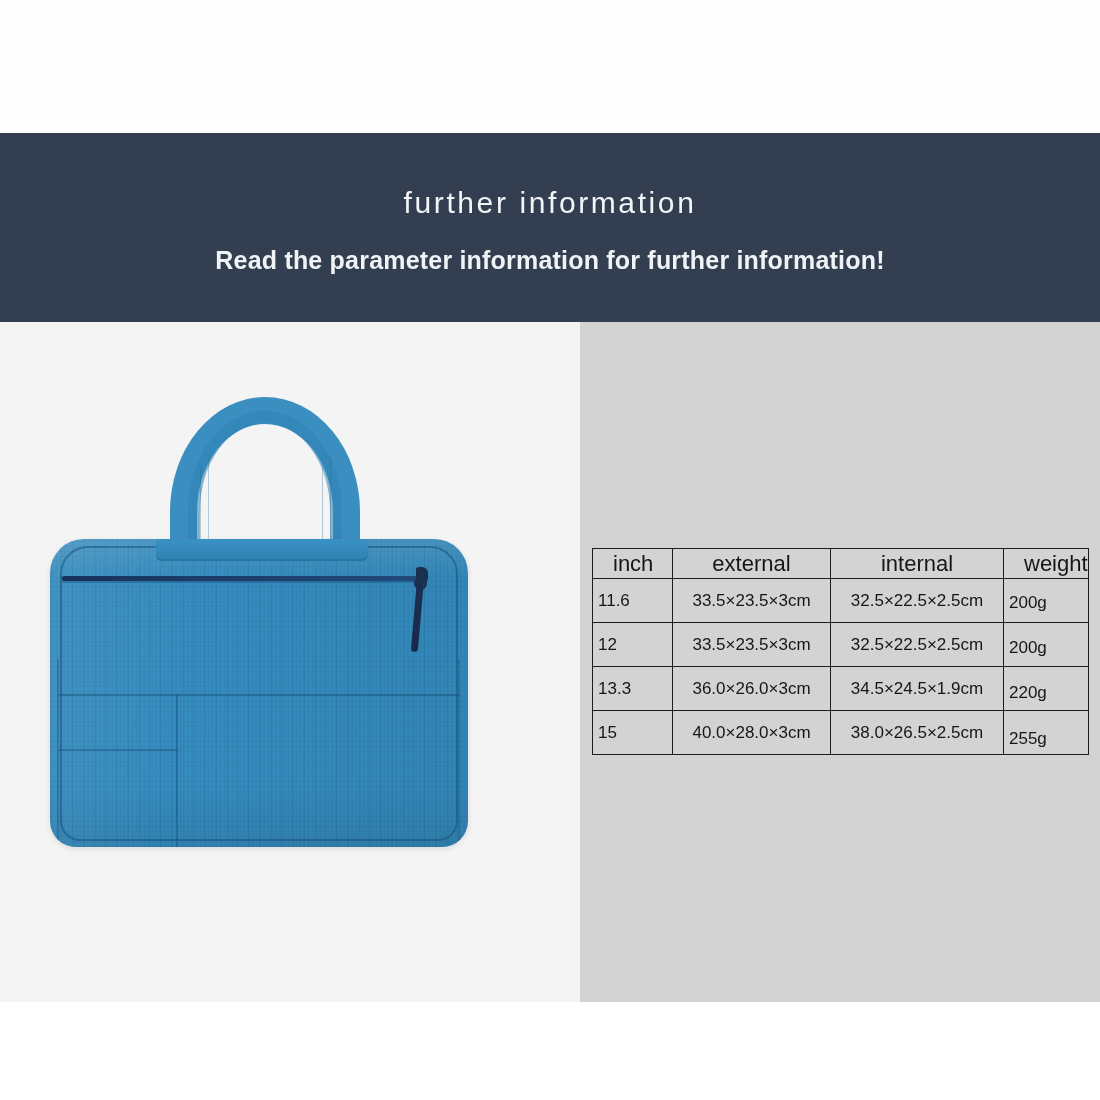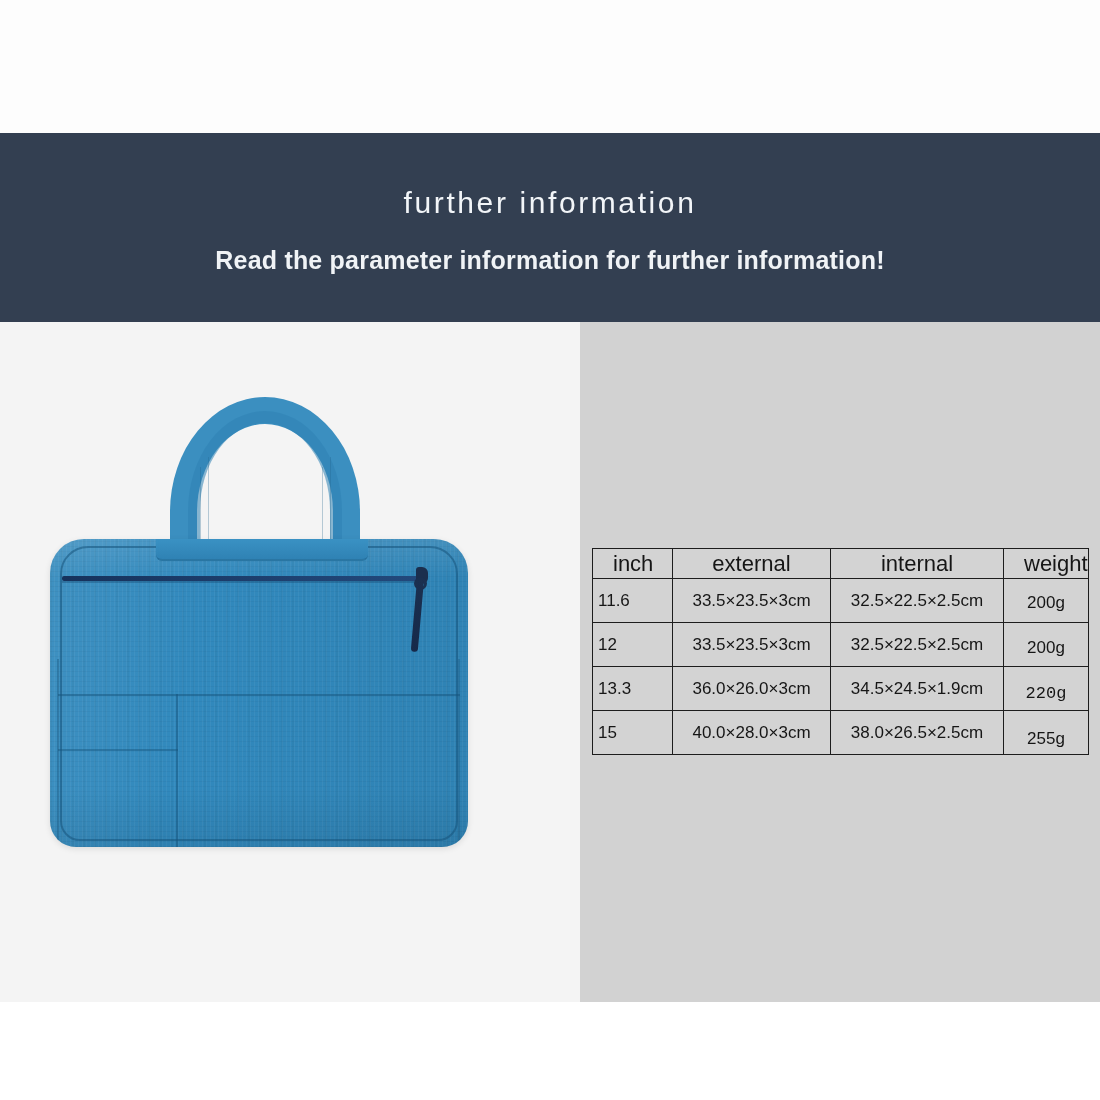--- a/index.html
+++ b/index.html
@@ -277,26 +277,26 @@
   table.spec thead th.c-inch { text-align: center; }
   table.spec tbody td {
     font-size: 17px;
     height: 44px;
     line-height: 1;
     padding: 12px 5px;
   }
   td.c-inch  { text-align: left; }
   td.c-ext   { text-align: center; }
   td.c-int   { text-align: center; }
-  td.c-wt    { text-align: center; }
+  td.c-wt    { text-align: left; }
 
   
   .wt-nudge-1 { position: relative; top: 2px; }
   .wt-nudge-2 { position: relative; top: 3px; }
-  .wt-nudge-3 { position: relative; top: 4px; font-family: Liberation Mono, monospace; }
+  .wt-nudge-3 { position: relative; top: 4px; }
   .wt-nudge-4 { position: relative; top: 5px; }
   .wt-nudge-5 { position: relative; top: 6px; }
   .wt-nudge-6 { position: relative; top: 5px; }
 </style>
 </head>
 <body>
 
 <div id="page">
 
   <div class="top-gutter"></div>

